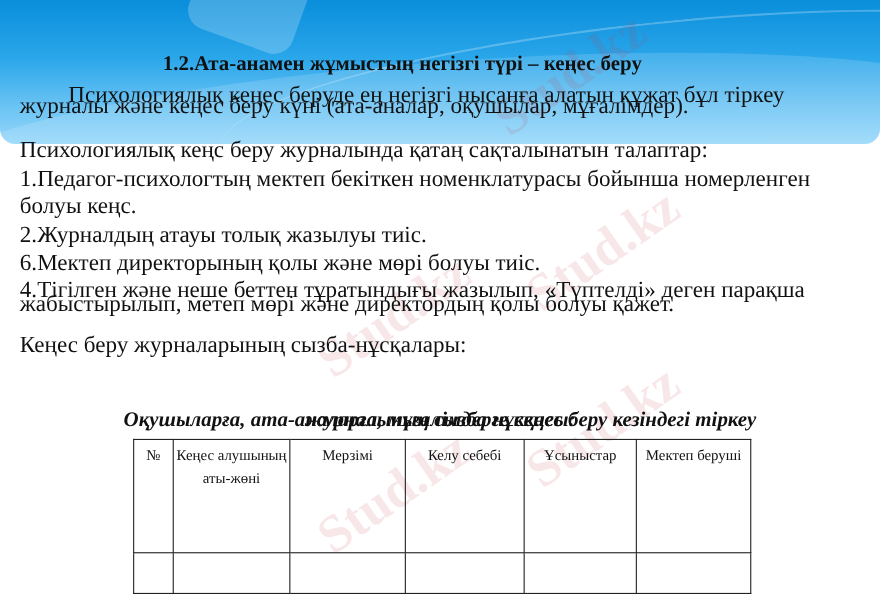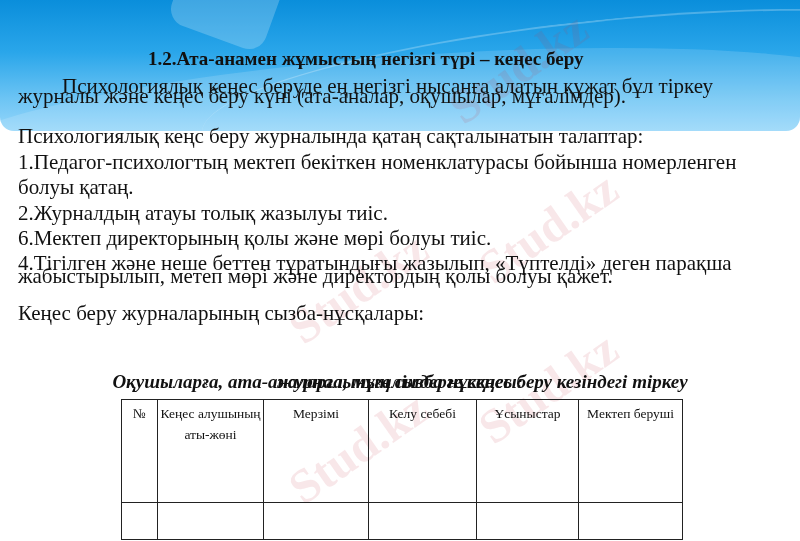--- a/index.html
+++ b/index.html
@@ -68,21 +68,21 @@
 <div class="watermark" style="left:280px;top:260px;">Stud.kz</div>
 <div class="watermark" style="left:280px;top:420px;">Stud.kz</div>
 <div class="watermark" style="left:470px;top:360px;">Stud.kz</div>
 
 <div class="line title">1.2.Ата-анамен жұмыстың негізгі түрі – кеңес беру</div>
 
 <div class="line" style="left:62px;top:74px;">Психологиялық кеңес беруде ең негізгі нысанға алатын құжат бұл тіркеу</div>
 <div class="line" style="left:18px;top:84px;">журналы және кеңес беру күні  (ата-аналар, оқушылар, мұғалімдер).</div>
 <div class="line" style="left:18px;top:124px;">Психологиялық кеңс беру журналында қатаң сақталынатын талаптар:</div>
 <div class="line" style="left:18px;top:150px;">1.Педагог-психологтың мектеп бекіткен номенклатурасы бойынша номерленген</div>
-<div class="line" style="left:18px;top:175px;">болуы қатаң.</div>
+<div class="line" style="left:18px;top:175px;">болуы кеңс.</div>
 <div class="line" style="left:18px;top:201px;">2.Журналдың атауы толық жазылуы тиіс.</div>
 <div class="line" style="left:18px;top:226px;">6.Мектеп директорының қолы және мөрі болуы тиіс.</div>
 <div class="line" style="left:18px;top:251px;">4.Тігілген және неше беттен тұратындығы жазылып, «Түптелді» деген парақша</div>
 <div class="line" style="left:18px;top:264px;">жабыстырылып, метеп мөрі және директордың қолы болуы қажет.</div>
 <div class="line" style="left:18px;top:301px;">Кеңес беру журналарының сызба-нұсқалары:</div>
 
 <div class="subtitle" style="top:330px;margin-top:40px;">Оқушыларға, ата-аналарға, мұғалімдерге кеңес беру кезіндегі тіркеу</div>
 <div class="subtitle" style="top:370px;">журналының сызба нұсқасы:</div>
 
 <table class="journal">

